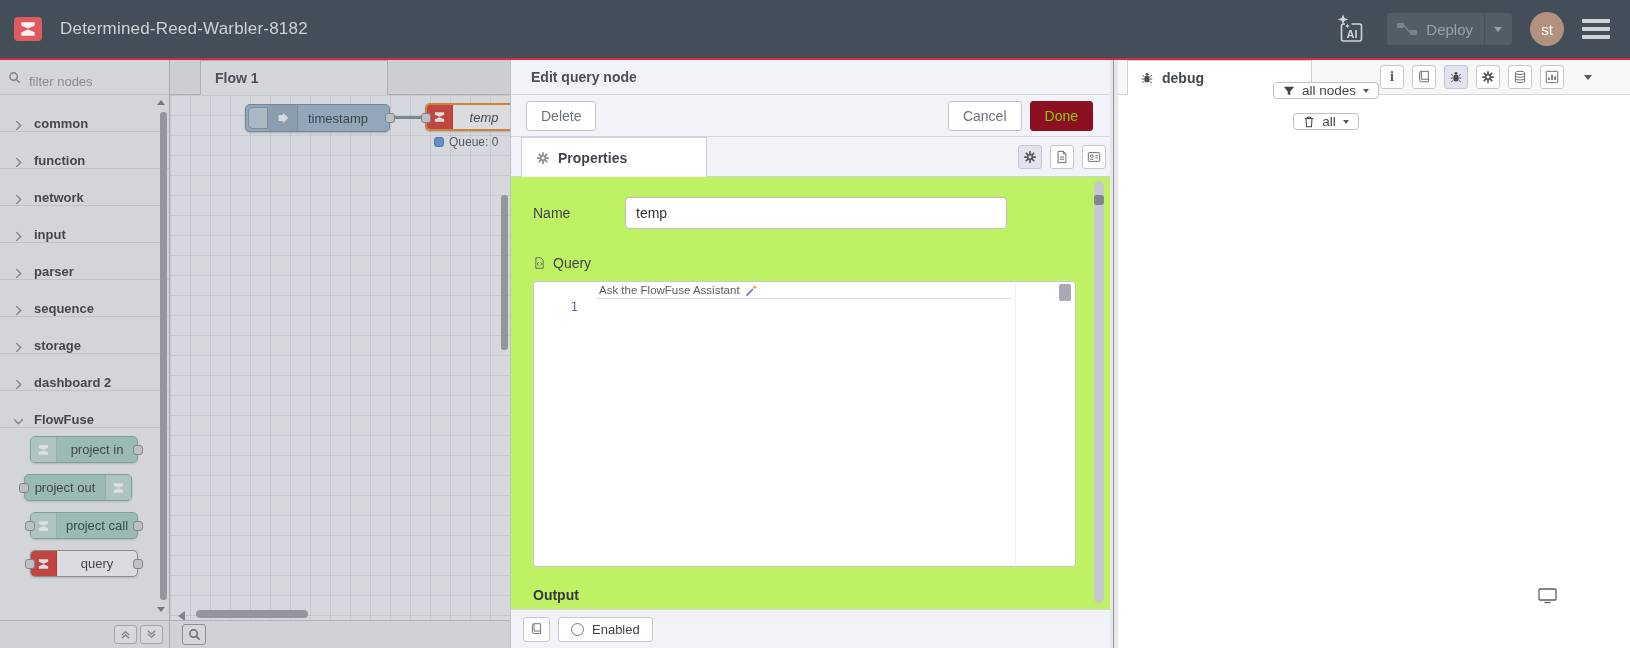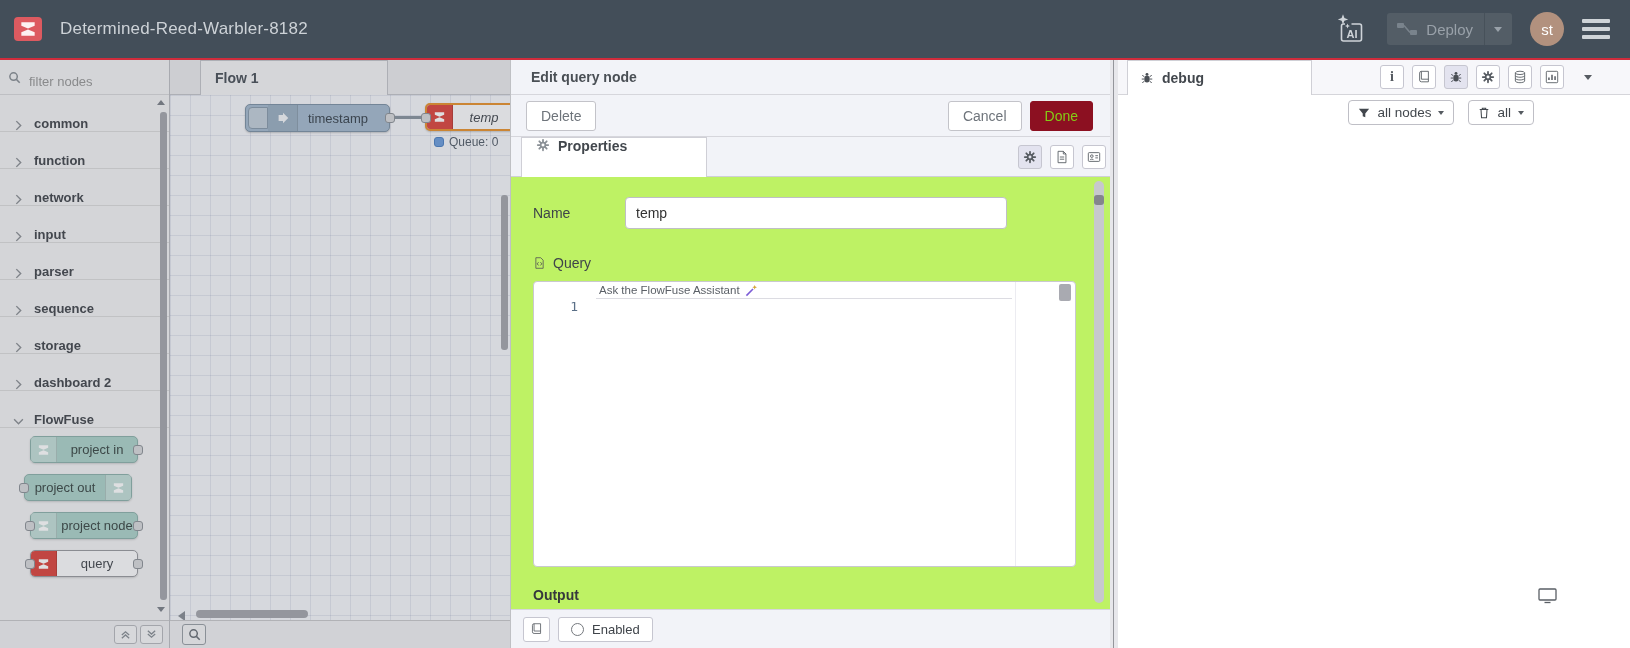--- a/index.html
+++ b/index.html
@@ -76,21 +76,21 @@
   .zoombox{width:24px;height:21px;border:1px solid #9aa0a6;border-radius:3px;display:flex;align-items:center;justify-content:center;color:#6a7077;cursor:pointer;background:#f4f4f6;}
 
   
   .tray{position:absolute;left:510px;top:60px;width:600px;height:588px;background:#fff;border-left:1px solid #bfc0c4;z-index:10;display:flex;flex-direction:column;}
   .tray-header{height:35px;background:#f2f3f8;border-bottom:1px solid #d6d6dc;display:flex;align-items:center;padding-left:20px;font-size:14px;font-weight:bold;color:#4a4f55;flex:none;}
   .tray-toolbar{height:42px;background:#f2f3f8;border-bottom:1px solid #d6d6dc;display:flex;align-items:center;padding:0 17px 0 15px;gap:8px;flex:none;}
   .btn{height:30px;border:1px solid #c3c3c9;border-radius:3px;background:#fff;color:#6e747b;font-size:14px;padding:0 14px;display:inline-flex;align-items:center;cursor:pointer;font-family:"Liberation Sans",sans-serif;}
   .btn.done{background:#8c1021;border-color:#8c1021;color:#84cc16;}
   .spacer{flex:1;}
   .tray-tabs{height:40px;background:#f2f3f8;border-bottom:1px solid #cfcfd6;position:relative;flex:none;}
-  .ptab{position:absolute;left:10px;top:0;width:186px;height:40px;background:#fff;border:1px solid #cfcfd6;border-bottom:0;display:flex;gap:8px;padding-left:14px;font-size:14px;font-weight:bold;color:#42474d;cursor:pointer;}
+  .ptab{position:absolute;left:10px;top:0;width:186px;height:40px;background:#fff;border:1px solid #cfcfd6;border-bottom:0;display:flex;align-items:center;gap:8px;padding-left:14px;font-size:14px;font-weight:bold;color:#42474d;cursor:pointer;}
   .ptab .gear{color:#8a9096;}
   .traytab-btns{position:absolute;right:4px;top:8px;display:flex;gap:8px;}
   .icon-btn{width:24px;height:24px;border:1px solid #c6c6d0;border-radius:3px;background:#fff;display:flex;align-items:center;justify-content:center;color:#565b61;cursor:pointer;}
   .icon-btn.active{background:#e3e3ef;}
   .tray-body{flex:1;position:relative;background:#bef264;padding:14px 34px 0 22px;overflow:hidden;}
   .frow{display:flex;align-items:center;margin-top:6px;}
   .flabel{width:92px;font-size:14px;color:#3f444a;}
   .tinput{width:382px;height:32px;border:1px solid #bfbfc6;border-radius:4px;padding:0 10px;font-size:14px;color:#333;font-family:"Liberation Sans",sans-serif;outline:none;}
   .qhead{margin-top:26px;display:flex;align-items:center;gap:7px;font-size:14px;color:#3f444a;}
   .editor{margin-top:10px;position:relative;height:286px;border:1px solid #c9c9cf;border-radius:4px;background:#fff;overflow:hidden;}
@@ -110,21 +110,21 @@
   
   .vsep{position:absolute;left:1110px;top:60px;width:8px;height:588px;background:#e7e7eb;z-index:6;cursor:col-resize;}
   .vsep::after{content:"";position:absolute;left:3px;top:0;bottom:0;width:1px;background:#94959b;}
 
   
   .sidebar{position:absolute;left:1118px;top:60px;width:512px;height:588px;background:#fff;z-index:6;}
   .sb-tabbar{position:absolute;left:0;right:0;top:0;height:35px;background:#f7f7fa;border-bottom:1px solid #d5d5da;}
   .sb-tab{position:absolute;left:9px;top:0;width:185px;height:35px;background:#fff;border:1px solid #d0d0d6;border-bottom:0;display:flex;align-items:center;gap:8px;padding-left:12px;font-size:14px;font-weight:bold;color:#42474d;cursor:pointer;}
   .sb-btns{position:absolute;right:66px;top:5px;display:flex;gap:8px;}
   .sb-caret{position:absolute;right:38px;top:15px;color:#565b61;cursor:pointer;}
-  .sb-filterrow{position:absolute;left:0;right:0;top:35px;height:35px;background:#fff;display:flex;align-items:center;justify-content:flex-end;gap:14px;padding-right:96px;}
+  .sb-filterrow{position:absolute;left:0;right:0;top:35px;height:35px;background:#fff;display:flex;align-items:center;justify-content:flex-end;gap:14px;padding-right:96px;flex-direction:column;}
   .pill{height:25px;border:1px solid #bfbfc6;border-radius:4px;background:#fff;display:inline-flex;align-items:center;gap:7px;padding:0 9px;font-size:13.5px;color:#42474d;cursor:pointer;}
   .pill .caret-down{color:#565b61;border-top-width:4px;border-left-width:3.5px;border-right-width:3.5px;}
   .monitor-btn{position:absolute;left:420px;top:528px;color:#5a5f65;cursor:pointer;}
   .chev{display:inline-block;}
 </style>
 </head>
 <body>
 
 <div class="app">
 
@@ -250,21 +250,21 @@
           </span>
       </div>
       <div class="pnode teal" style="left:30px;top:84px;">
         <span class="port l"></span>
         <span class="nicon">
             <svg width="15" height="14" viewBox="0 0 24 24">
               <path d="M4 4 H20 V8 L12 11.5 L4 8 Z" fill="#fff"></path>
               <path d="M4 20 H20 V16 L12 12.5 L4 16 Z" fill="#fff"></path>
             </svg>
           </span>
-        <span class="nlabel">project node</span>
+        <span class="nlabel">project call</span>
         <span class="port r"></span>
       </div>
       <div class="pnode whitenode" style="left:30px;top:122px;">
         <span class="port l"></span>
         <span class="nicon">
             <svg width="15" height="14" viewBox="0 0 24 24">
               <path d="M4 4 H20 V8 L12 11.5 L4 8 Z" fill="#fff"></path>
               <path d="M4 20 H20 V16 L12 12.5 L4 16 Z" fill="#fff"></path>
             </svg>
           </span>

